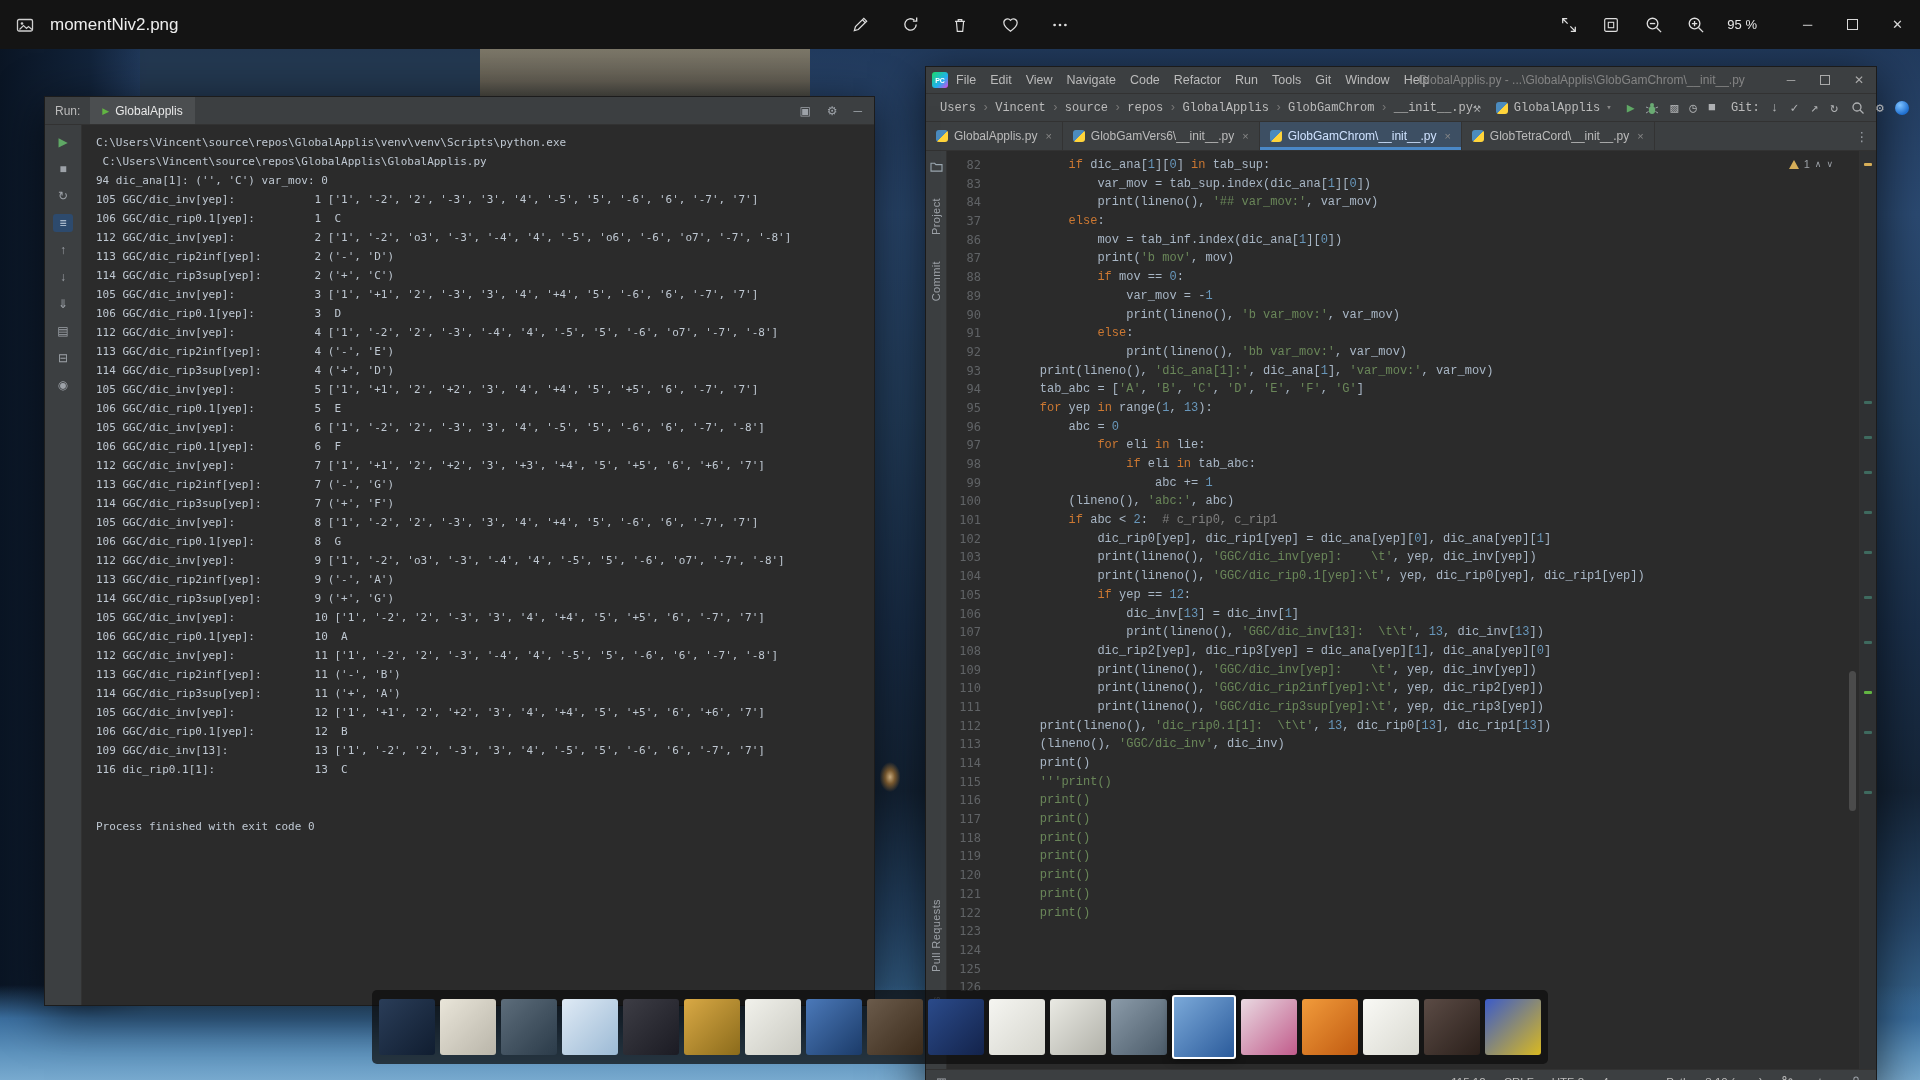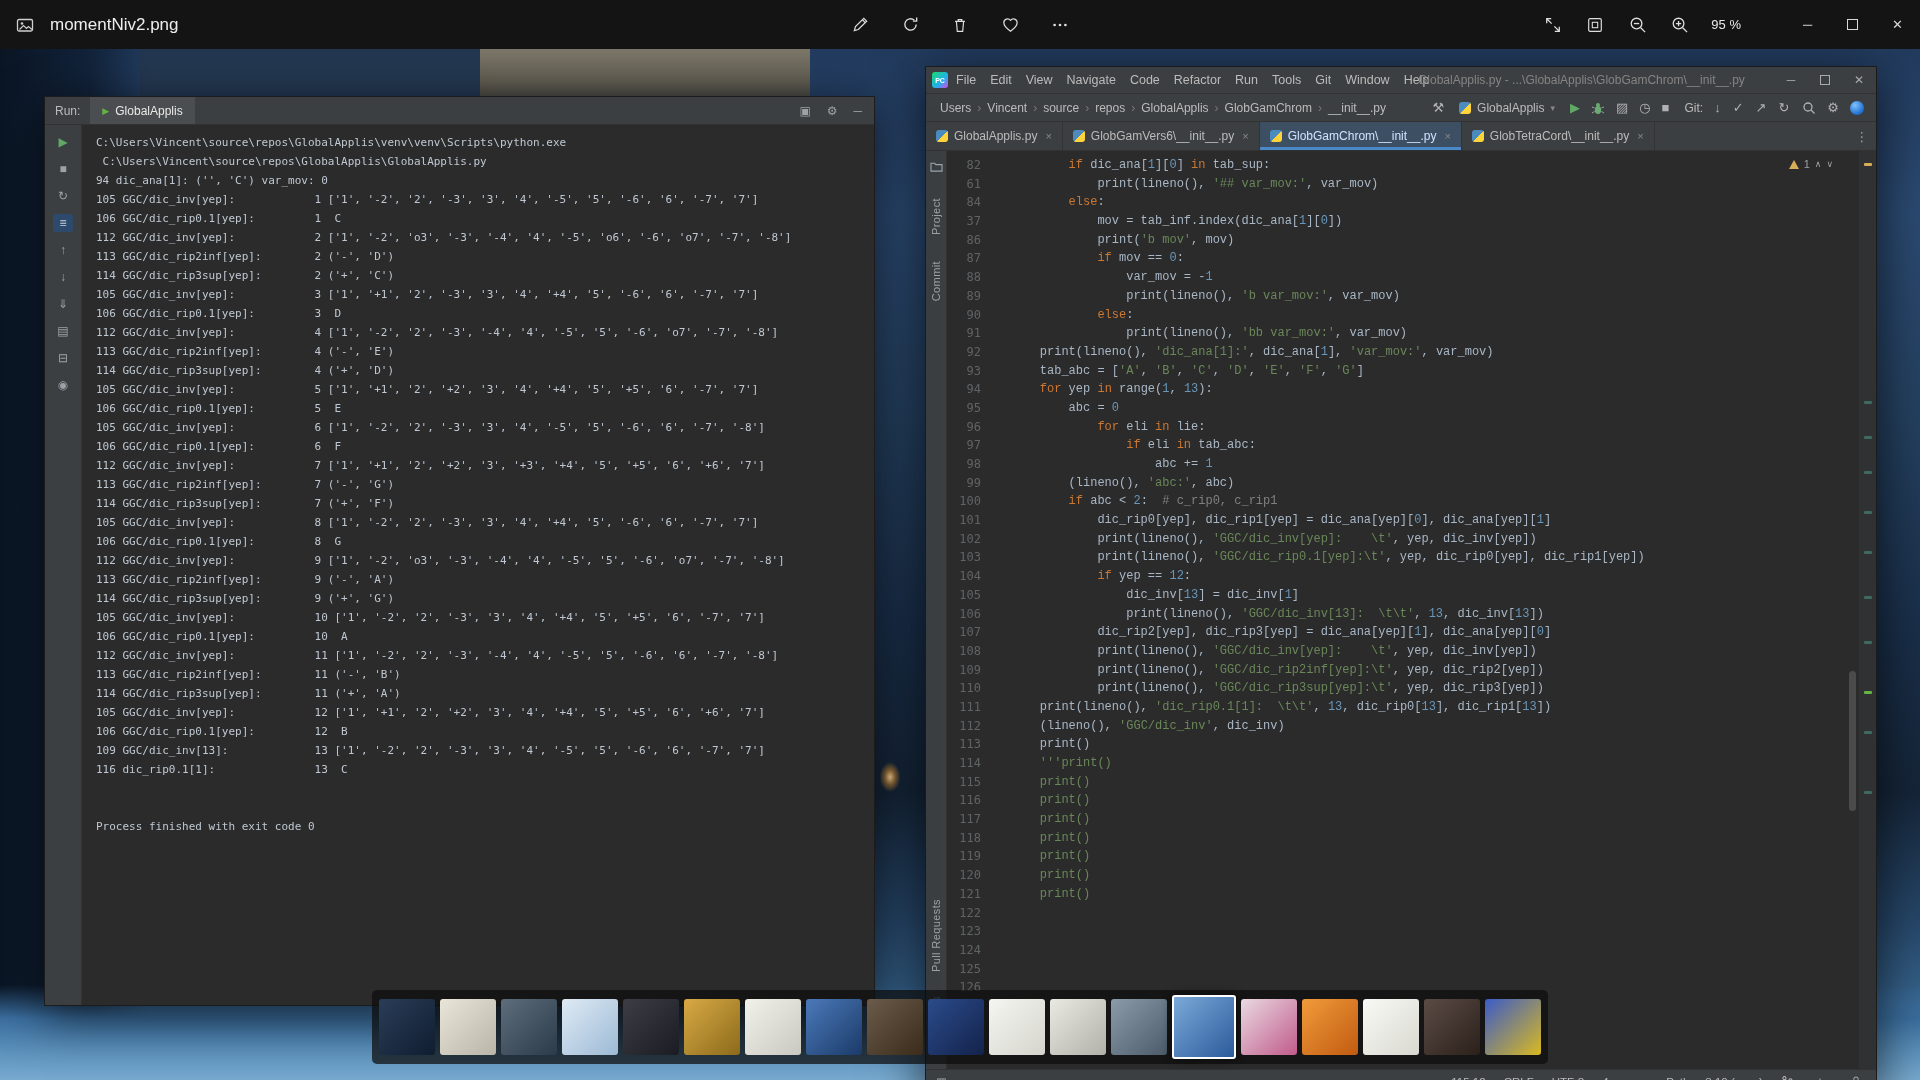--- a/index.html
+++ b/index.html
@@ -7,21 +7,21 @@
           font-family:"Liberation Sans",sans-serif;-webkit-font-smoothing:antialiased;}
   
   .pv-bar{position:absolute;left:0;top:0;width:1920px;height:49px;background:#141414;z-index:20;
           display:flex;align-items:center;color:#e3e3e3;}
   .pv-left{display:flex;align-items:center;gap:14px;padding-left:14px;}
   .pv-logo{width:22px;height:22px;color:#cfcfcf;display:flex;align-items:center;justify-content:center;}
   .pv-title{font-size:17px;color:#ededed;}
   .pv-center{position:absolute;left:50%;transform:translateX(-50%);display:flex;align-items:center;gap:30px;}
   .pv-ic{width:20px;height:20px;color:#dedede;display:flex;align-items:center;justify-content:center;cursor:default;}
   .pv-right{margin-left:auto;display:flex;align-items:center;gap:22px;padding-right:0;}
-  .pv-zoom{font-size:13px;color:#e8e8e8;margin-right:22px;}
+  .pv-zoom{font-size:13px;color:#e8e8e8;margin-right:6px;}
   .winbtn{width:45px;height:49px;display:flex;align-items:center;justify-content:center;color:#d8d8d8;font-size:13px;}
   .maxbox{width:9px;height:9px;border:1.4px solid #d8d8d8;display:inline-block;}
   
   .photo{position:absolute;left:0;top:49px;width:1920px;height:1031px;z-index:1;
     background:linear-gradient(180deg,#223b5e 0%,#2b4a72 16%,#24405f 36%,#1a2f4a 56%,#152538 72%,#27486b 85%,#3c6e99 95%,#4a82ad 100%);}
   .bld-left{position:absolute;left:0;top:0;width:150px;height:100%;
     background:radial-gradient(7px 11px at 72px 382px,rgba(255,190,90,.85),rgba(255,190,90,0) 70%),
                radial-gradient(6px 9px at 96px 560px,rgba(255,170,70,.6),rgba(255,170,70,0) 70%),
                linear-gradient(90deg,#0a1524 0%,#12233a 60%,rgba(18,35,58,0) 100%);}
   .bld-mid{position:absolute;left:140px;top:0;width:350px;height:55px;background:#23374e;opacity:.85;}
@@ -54,21 +54,21 @@
     display:flex;flex-direction:column;font-size:12.5px;color:#bbbbbb;}
   .ide-titlebar{height:26px;display:flex;align-items:center;position:relative;border-bottom:1px solid #323232;}
   .pc-logo{width:16px;height:16px;margin:0 8px 0 6px;border-radius:3px;background:linear-gradient(135deg,#1bd96a,#21b0f0 60%,#e343e6);
     display:flex;align-items:center;justify-content:center;color:#fff;font-size:7px;font-weight:bold;}
   .menus{display:flex;gap:14px;}
   .menu-item{color:#bbbbbb;font-size:12.5px;}
   .ide-title{position:absolute;left:492px;color:#848484;font-size:12px;white-space:nowrap;}
   .ide-ctrl{margin-left:auto;display:flex;}
   .ide-ctrl .ibtn{width:34px;height:26px;display:flex;align-items:center;justify-content:center;color:#aaa;font-size:12px;}
   .ide-ctrl .ibox{width:8px;height:8px;border:1.2px solid #aaa;display:inline-block;}
-  .ide-navbar{height:27px;display:flex;align-items:center;border-bottom:1px solid #323232;padding-left:14px;}
+  .ide-navbar{height:27px;display:flex;align-items:center;border-bottom:1px solid #323232;padding-left:14px;font-family:Liberation Mono, monospace;}
   .bc-item{color:#bbbbbb;font-size:12px;}
   .bc-sep{color:#777;margin:0 6px;font-size:12px;}
   .nav-right{margin-left:auto;display:flex;align-items:center;gap:11px;padding-right:12px;}
   .nv-ic{color:#afb1b3;font-size:13px;display:flex;align-items:center;}
   .nv-ic.green{color:#5fa865;}
   .runchip{display:flex;align-items:center;gap:6px;color:#bbbbbb;font-size:12px;padding:2px 4px;}
   .pyico{width:12px;height:12px;border-radius:3px;background:linear-gradient(135deg,#4B8BBE 0 52%,#FFD43B 52% 100%);display:inline-block;flex:none;}
   .caret{color:#888;font-size:9px;}
   .gitlabel{color:#bbbbbb;font-size:12px;margin-left:4px;}
   .cwm{width:14px;height:14px;border-radius:50%;background:radial-gradient(circle at 35% 30%,#7ec2ff,#1f6fd0 70%);}
@@ -383,21 +383,21 @@
           </span>
         <span class="stripe-bottom" id="stripe-bottom">
             <span class="vlabel">Pull Requests</span>
             <span class="vlabel">Bookmarks</span>
           </span>
       </div>
 
       <div class="editor">
         <div class="gutter" id="gutter">
             <div class="gl">82</div>
-            <div class="gl">61</div>
+            <div class="gl">83</div>
             <div class="gl">84</div>
             <div class="gl">37</div>
             <div class="gl">86</div>
             <div class="gl">87</div>
             <div class="gl">88</div>
             <div class="gl">89</div>
             <div class="gl">90</div>
             <div class="gl">91</div>
             <div class="gl">92</div>
             <div class="gl">93</div>
@@ -430,20 +430,21 @@
             <div class="gl">120</div>
             <div class="gl">121</div>
             <div class="gl">122</div>
             <div class="gl">123</div>
             <div class="gl">124</div>
             <div class="gl">125</div>
             <div class="gl">126</div>
           </div>
         <div class="code" id="code">
             <div class="cl">        <span class="tk-k">if</span> dic_ana[<span class="tk-n">1</span>][<span class="tk-n">0</span>] <span class="tk-k">in</span> tab_sup:</div>
+            <div class="cl">            var_mov = tab_sup.index(dic_ana[<span class="tk-n">1</span>][<span class="tk-n">0</span>])</div>
             <div class="cl">            print(lineno(), <span class="tk-s">'## var_mov:'</span>, var_mov)</div>
             <div class="cl">        <span class="tk-k">else</span>:</div>
             <div class="cl">            mov = tab_inf.index(dic_ana[<span class="tk-n">1</span>][<span class="tk-n">0</span>])</div>
             <div class="cl">            print(<span class="tk-s">'b mov'</span>, mov)</div>
             <div class="cl">            <span class="tk-k">if</span> mov == <span class="tk-n">0</span>:</div>
             <div class="cl">                var_mov = -<span class="tk-n">1</span></div>
             <div class="cl">                print(lineno(), <span class="tk-s">'b var_mov:'</span>, var_mov)</div>
             <div class="cl">            <span class="tk-k">else</span>:</div>
             <div class="cl">                print(lineno(), <span class="tk-s">'bb var_mov:'</span>, var_mov)</div>
             <div class="cl">    print(lineno(), <span class="tk-s">'dic_ana[1]:'</span>, dic_ana[<span class="tk-n">1</span>], <span class="tk-s">'var_mov:'</span>, var_mov)</div>

